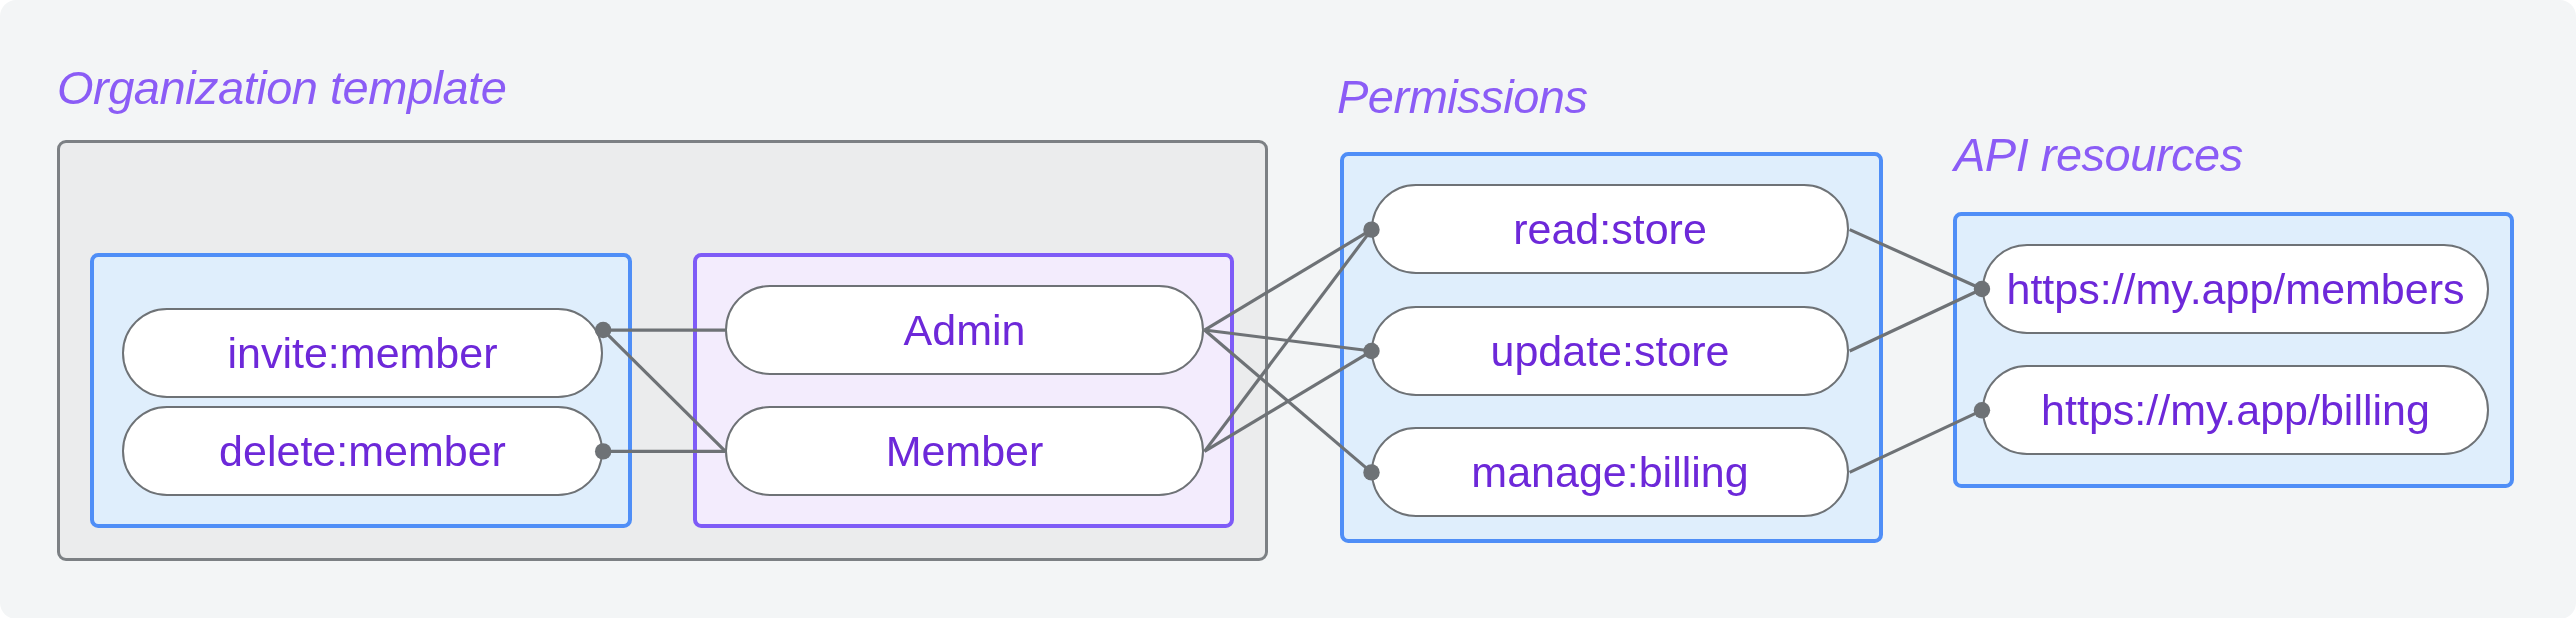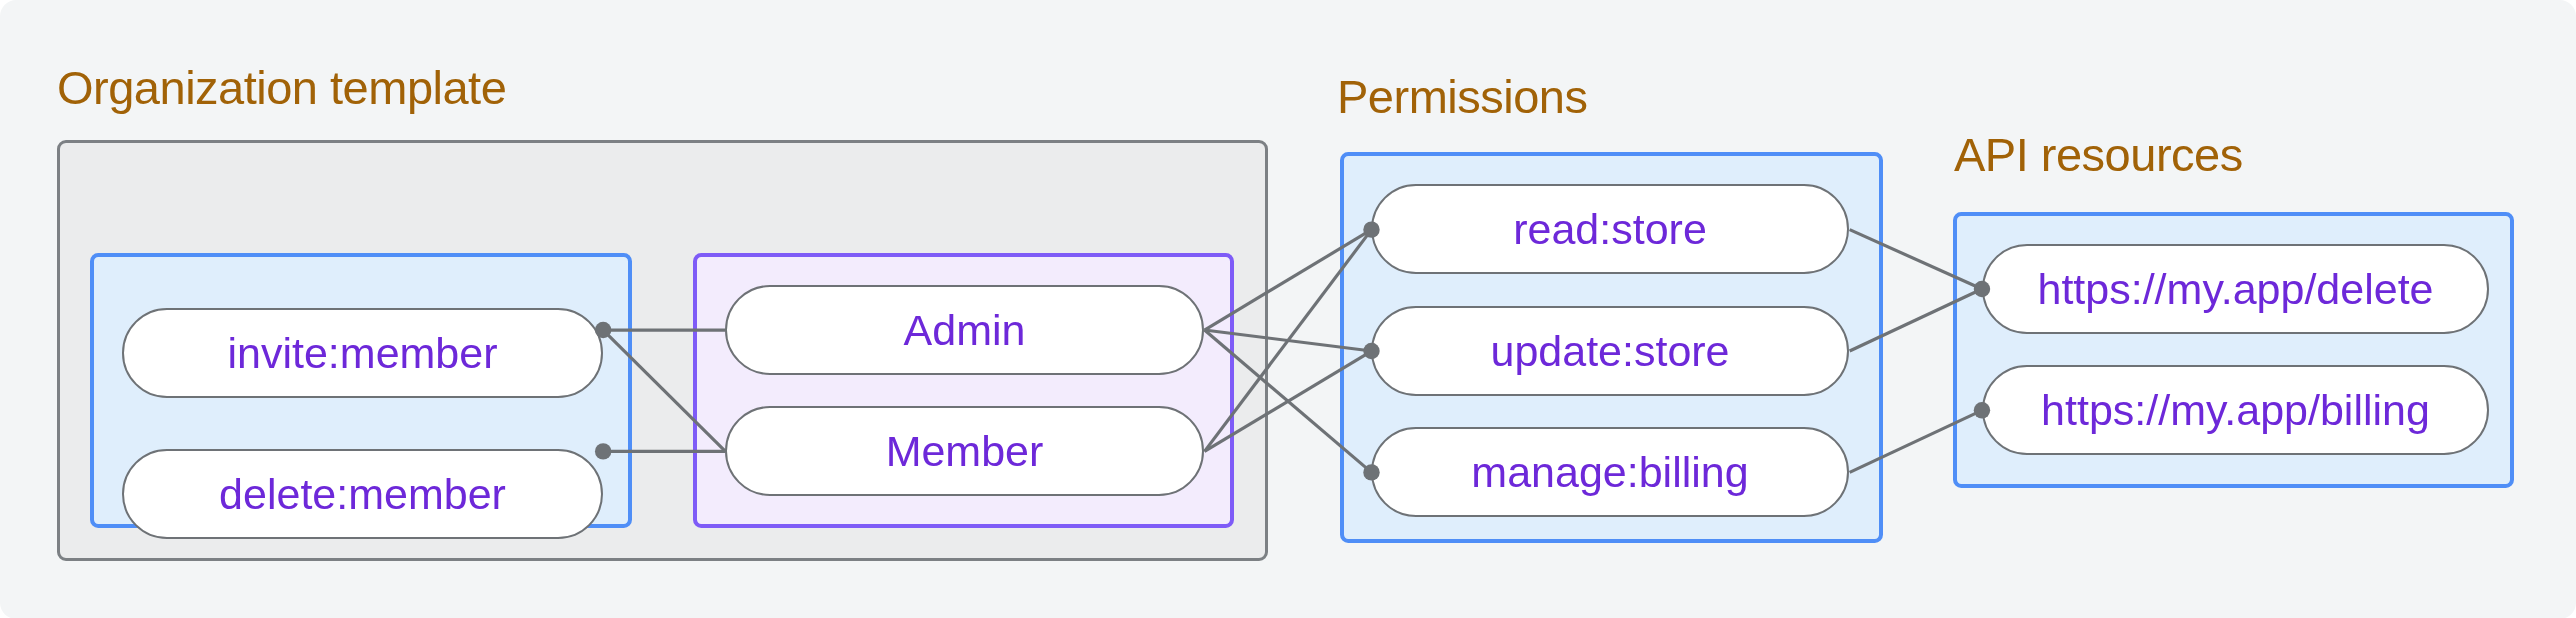--- a/index.html
+++ b/index.html
@@ -13,24 +13,25 @@
     width: 2576px;
     height: 619px;
     background: #f3f5f6;
     border-radius: 16.4px;
     overflow: hidden;
   }
   .heading {
     position: absolute;
     font-size: 47px;
     font-weight: 500;
-    color: #a16207;
+    color: #8b5cf6;
     line-height: 1;
     white-space: nowrap;
     letter-spacing: -0.5px;
+    font-style: italic;
   }
   .group-box {
     position: absolute;
     box-sizing: border-box;
     border-radius: 9px;
   }
   .box-gray {
     background: #ebeced;
     border: 3.7px solid #7c8084;
   }
@@ -88,33 +89,33 @@
   <div class="group-box box-blue" style="left:90px; top:253px; width:542px; height:275px;"></div>
 
   <div class="group-box box-purple" style="left:693px; top:253px; width:541px; height:275px;"></div>
 
   <div class="group-box box-blue" style="left:1340px; top:152px; width:543px; height:391px;"></div>
 
   <div class="group-box box-blue" style="left:1953px; top:212px; width:561px; height:276px;"></div>
 
   <div class="pill" style="left:122px; top:285px; width:481px;margin-top:23px;">invite:member</div>
 
-  <div class="pill" style="left:122px; top:406px; width:481px;margin-top:43px;">delete:member</div>
+  <div class="pill" style="left:122px; top:406px; width:481px;">delete:member</div>
 
   <div class="pill" style="left:725px; top:285px; width:479px;">Admin</div>
 
   <div class="pill" style="left:725px; top:406px; width:479px;">Member</div>
 
   <div class="pill" style="left:1371px; top:184px; width:478px;">read:store</div>
 
   <div class="pill" style="left:1371px; top:306px; width:478px;">update:store</div>
 
   <div class="pill" style="left:1371px; top:427px; width:478px;">manage:billing</div>
 
-  <div class="pill" style="left:1982px; top:244px; width:507px;">https://my.app/delete</div>
+  <div class="pill" style="left:1982px; top:244px; width:507px;">https://my.app/members</div>
 
   <div class="pill" style="left:1982px; top:365px; width:507px;">https://my.app/billing</div>
 
   <svg id="wires" viewBox="0 0 2823 678">
       <line x1="661" y1="361.5" x2="795" y2="361.5" stroke="#6e7276" stroke-width="3.5"></line>
       <line x1="661" y1="361.5" x2="795" y2="494.5" stroke="#6e7276" stroke-width="3.5"></line>
       <line x1="661" y1="494.5" x2="795" y2="494.5" stroke="#6e7276" stroke-width="3.5"></line>
       <line x1="1320" y1="361.5" x2="1503" y2="251.5" stroke="#6e7276" stroke-width="3.5"></line>
       <line x1="1320" y1="361.5" x2="1503" y2="384.5" stroke="#6e7276" stroke-width="3.5"></line>
       <line x1="1320" y1="361.5" x2="1503" y2="517.5" stroke="#6e7276" stroke-width="3.5"></line>

